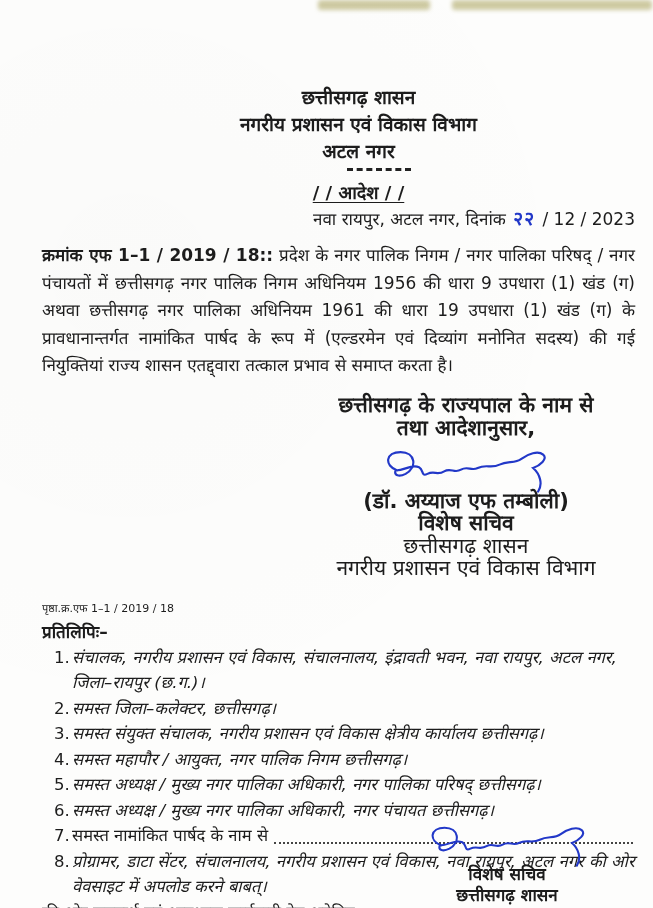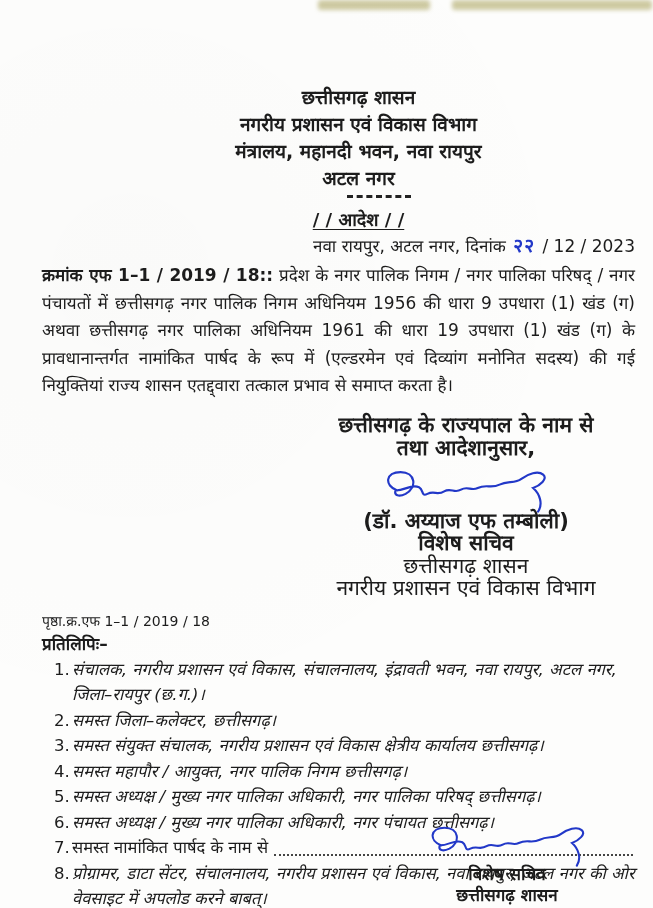--- a/index.html
+++ b/index.html
@@ -61,40 +61,40 @@
   }
   .hand{
     color:var(--blue,#2238c8);
     font-weight:700;
     font-size:19px;
     letter-spacing:1px;
     padding:0 2px;
     text-align:center;
   }
   .body-par{
-    margin-top:4px;
+    margin-top:11px;
     font-size:17px;
     line-height:27.5px;
     text-align:justify;
   }
   .body-par .refno{font-weight:700;}
   .signer{
     width:310px;
     margin:14px 14px 0 auto;
     text-align:center;
     font-size:21px;
     line-height:22.5px;
   }
   .signer .l1,.signer .l2{font-weight:600;line-height:23px;}
   .sig-svg{display:block;margin:2px auto -4px auto;}
   .sig-stroke{stroke:var(--blue,#2238c8);fill:none;stroke-width:2.6;stroke-linecap:round;}
   .refrow{
     display:flex;justify-content:space-between;
-    font-size:14px;
-    margin-top:10px;
+    font-size:11px;
+    margin-top:18px;
     line-height:22px;
   }
   .refrow .gap{display:inline-block;width:36px;}
   .copy-label{
     font-weight:700;font-size:17px;line-height:22px;margin-top:1px;
   }
   .clist{margin-top:2px;}
   .li{
     display:flex;
     font-size:16.5px;
@@ -125,21 +125,20 @@
 <body>
 
 <div class="page">
 
   <div class="artifact a1"></div>
   <div class="artifact a2"></div>
 
   <div class="header">
     <div>छत्तीसगढ़ शासन</div>
     <div>नगरीय प्रशासन एवं विकास विभाग</div>
-    <div>मंत्रालय, महानदी भवन, नवा रायपुर</div>
     <div>अटल नगर</div>
     <div class="header-rule"></div>
   </div>
 
   <div class="order-title">
     <span>/ / आदेश / /</span>
   </div>
 
   <div class="dateline">
     <span>नवा रायपुर, अटल नगर, दिनांक</span>

